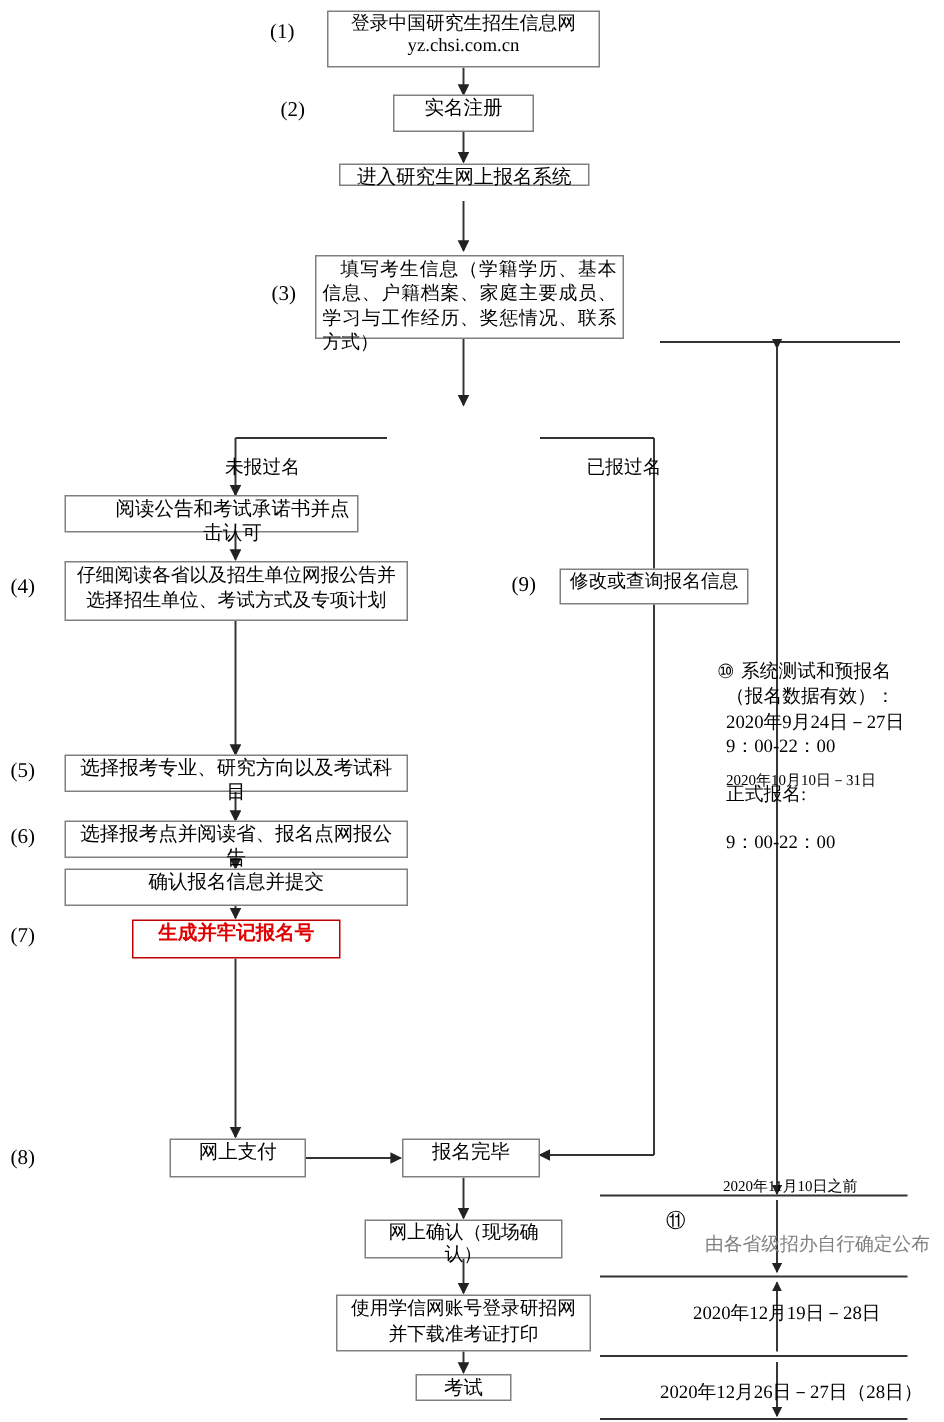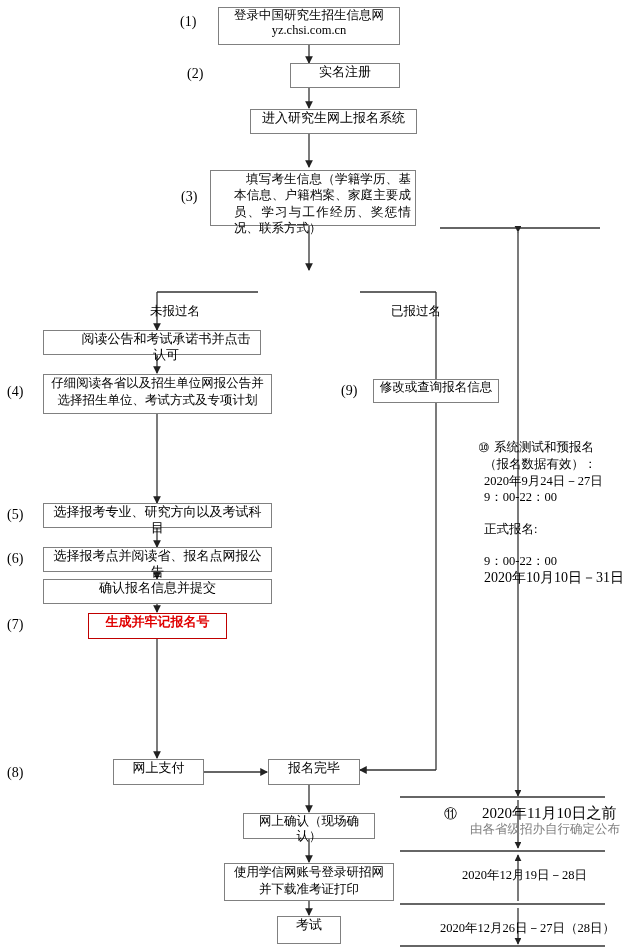--- a/index.html
+++ b/index.html
@@ -114,37 +114,37 @@
   <div class="step" style="left:478px;top:440px;font-size:13px;">⑩</div>
   <div class="step" style="left:444px;top:805px;font-size:13px;">⑪</div>
 
   <div class="node" style="left:218px;top:7px;width:182px;height:38px;">
     <div class="inner">
       <div style="font-size:12.5px;">登录中国研究生招生信息网</div>
       <div class="lblserif" style="font-family:'Liberation Serif','DejaVu Serif',serif;font-size:12.5px;">yz.chsi.com.cn</div>
     </div>
   </div>
 
-  <div class="node" style="left:262px;top:63px;width:110px;height:25px;margin-left:28px;">
+  <div class="node" style="left:262px;top:63px;width:94px;height:25px;">
     <div class="inner">实名注册</div>
   </div>
 
-  <div class="node" style="left:226px;top:109px;width:167px;height:25px;margin-left:24px;">
+  <div class="node" style="left:226px;top:109px;width:167px;height:15px;">
     <div class="inner">进入研究生网上报名系统</div>
   </div>
 
-  <div class="node" style="left:210px;top:170px;width:206px;height:56px;padding-left:19px;">
+  <div class="node" style="left:210px;top:170px;width:206px;height:56px;">
     <div class="inner" style="font-size:12.5px;text-indent:12px;text-align:justify;line-height:1.3;">填写考生信息（学籍学历、基本信息、户籍档案、家庭主要成员、学习与工作经历、奖惩情况、联系方式）</div>
   </div>
 
 
   <div class="lbl" style="left:121px;top:303px;font-size:12.5px;margin-left:29px;">未报过名</div>
   <div class="lbl" style="left:391px;top:303px;font-size:12.5px;">已报过名</div>
 
-  <div class="node" style="left:43px;top:330px;width:218px;height:25px;padding-left:28px;">
+  <div class="node" style="left:43px;top:330px;width:196px;height:25px;padding-left:28px;">
     <div class="inner">阅读公告和考试承诺书并点击认可</div>
   </div>
 
   <div class="node" style="left:43px;top:374px;width:229px;height:40px;">
     <div class="inner" style="font-size:12.5px;line-height:1.35;">仔细阅读各省以及招生单位网报公告并选择招生单位、考试方式及专项计划</div>
   </div>
 
   <div class="node" style="left:373px;top:379px;width:126px;height:24px;">
     <div class="inner" style="font-size:12.5px;">修改或查询报名信息</div>
   </div>
@@ -174,33 +174,33 @@
   </div>
 
   <div class="node" style="left:224px;top:863px;width:170px;height:38px;">
     <div class="inner" style="font-size:12.5px;line-height:1.32;">使用学信网账号登录研招网并下载准考证打印</div>
   </div>
 
   <div class="node" style="left:243px;top:813px;width:132px;height:26px;">
     <div class="inner" style="font-size:12.5px;">网上确认（现场确认）</div>
   </div>
 
-  <div class="node" style="left:277px;top:916px;width:64px;height:28px;">
+  <div class="node" style="left:277px;top:916px;width:64px;height:18px;">
     <div class="inner">考试</div>
   </div>
 
   <div class="lbl" style="left:494px;top:439px;font-size:12.5px;">系统测试和预报名</div>
   <div class="lbl" style="left:484px;top:456px;font-size:12.5px;">（报名数据有效）：</div>
   <div class="lbl serif" style="left:484px;top:473px;font-size:12.5px;">2020年9月24日－27日</div>
   <div class="lbl serif" style="left:484px;top:489px;font-size:12.5px;">9：00-22：00</div>
 
   <div class="lbl serif" style="left:484px;top:521px;font-size:12.5px;">正式报名:</div>
-  <div class="lbl serif" style="left:484px;top:569px;font-size:14px;">2020年10月10日－31日</div>
+  <div class="lbl serif" style="left:484px;top:513px;font-size:10px;">2020年10月10日－31日</div>
   <div class="lbl serif" style="left:484px;top:553px;font-size:12.5px;">9：00-22：00</div>
 
-  <div class="lbl serif" style="left:482px;top:804px;font-size:15px;text-align:right;">2020年11月10日之前</div>
+  <div class="lbl serif" style="left:482px;top:784px;font-size:10px;text-align:right;">2020年11月10日之前</div>
   <div class="lbl serif grey" style="left:470px;top:821px;font-size:12.5px;">由各省级招办自行确定公布</div>
 
   <div class="lbl serif" style="left:462px;top:867px;font-size:12.5px;">2020年12月19日－28日</div>
 
   <div class="lbl serif" style="left:440px;top:920px;font-size:12.5px;">2020年12月26日－27日（28日）</div>
 
 </div>
 
 </body></html>

